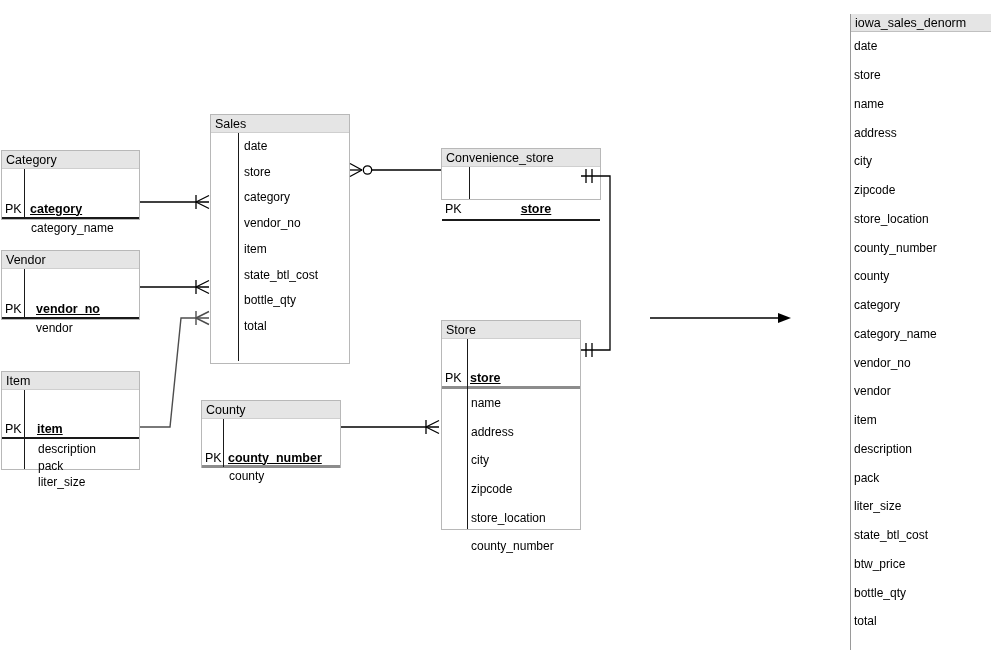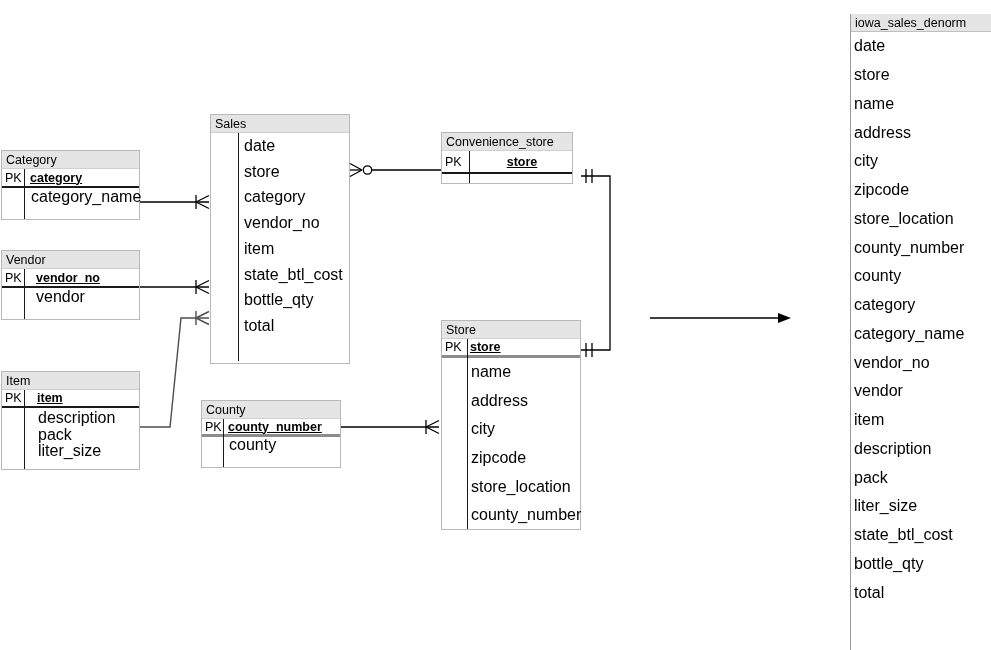--- a/index.html
+++ b/index.html
@@ -11,31 +11,31 @@
     position:absolute; box-sizing:border-box; background:#ffffff;
     border:1px solid #b8b8b8;
   }
   .hdr {
     height:18px; line-height:18px; background:#e5e5e5; font-size:12.5px;
     padding-left:4px; border-bottom:1px solid #cfcfcf; white-space:nowrap;
     overflow:hidden; box-sizing:border-box;
   }
   .pkrow {
     display:flex; align-items:center; font-size:12.5px; box-sizing:border-box;
-    border-bottom:2px solid #1a1a1a; position:relative; white-space:nowrap;
+    border-bottom:2px solid #1a1a1a; position:relative; white-space:nowrap;margin-top:31px;
   }
   .pkrow.graysep { border-bottom:3px solid #8c8c8c; }
   .pkcell { flex:none; padding-left:3px; }
   .pkname { font-weight:bold; text-decoration:underline; }
   .pkrow.center .pkname { flex:1; text-align:center; }
   .vdiv { position:absolute; width:1px; background:#1a1a1a; }
   .rows { position:relative; }
   .rows > div {
     height:var(--rh,25px); display:flex; align-items:center;
-    padding-left:var(--pl,30px); font-size:16px; white-space:nowrap;
+    padding-left:var(--pl,30px); font-size:12px; white-space:nowrap;
     box-sizing:border-box;
   }
   svg.wires { position:absolute; left:0; top:0; pointer-events:none; }
 </style>
 </head>
 <body>
 
 <div class="ertable" style="left:1px; top:150px; width:139px; height:70px;">
   <div class="hdr">Category</div>
   <div class="pkrow" style="height:19px;">
@@ -99,21 +99,21 @@
     <span class="pkcell" style="width:18px;">PK</span>
     <span class="pkname" style="padding-left:5px;">county_number</span>
   </div>
   <div class="rows" style="--rh:16px; --pl:27px;">
 
   <div>county</div>
     </div>
   <div class="vdiv" style="left:21px; top:18px; height:48px;"></div>
 </div>
 
-<div class="ertable" style="left:441px; top:132px; width:132px; height:52px;">
+<div class="ertable" style="left:441px; top:148px; width:160px; height:52px;">
   <div class="hdr">Convenience_store</div>
   <div class="pkrow center" style="height:23px;">
     <span class="pkcell" style="width:27px;">PK</span>
     <span class="pkname">store</span>
   </div>
   <div class="vdiv" style="left:27px; top:18px; height:32px;"></div>
 </div>
 
 <div class="ertable" style="left:441px; top:320px; width:140px; height:210px;">
   <div class="hdr">Store</div>
@@ -148,20 +148,21 @@
       <div>county</div>
       <div>category</div>
       <div>category_name</div>
       <div>vendor_no</div>
       <div>vendor</div>
       <div>item</div>
       <div>description</div>
       <div>pack</div>
       <div>liter_size</div>
       <div>state_btl_cost</div>
+      <div>btw_price</div>
       <div>bottle_qty</div>
       <div>total</div>
     </div>
 </div>
 
 <svg class="wires" width="991" height="650" viewBox="0 0 991 650">
 
   <g stroke="#000" stroke-width="1.3" fill="none">
     <path d="M140,202 H209"></path>
     <path d="M196,195 V209"></path>

